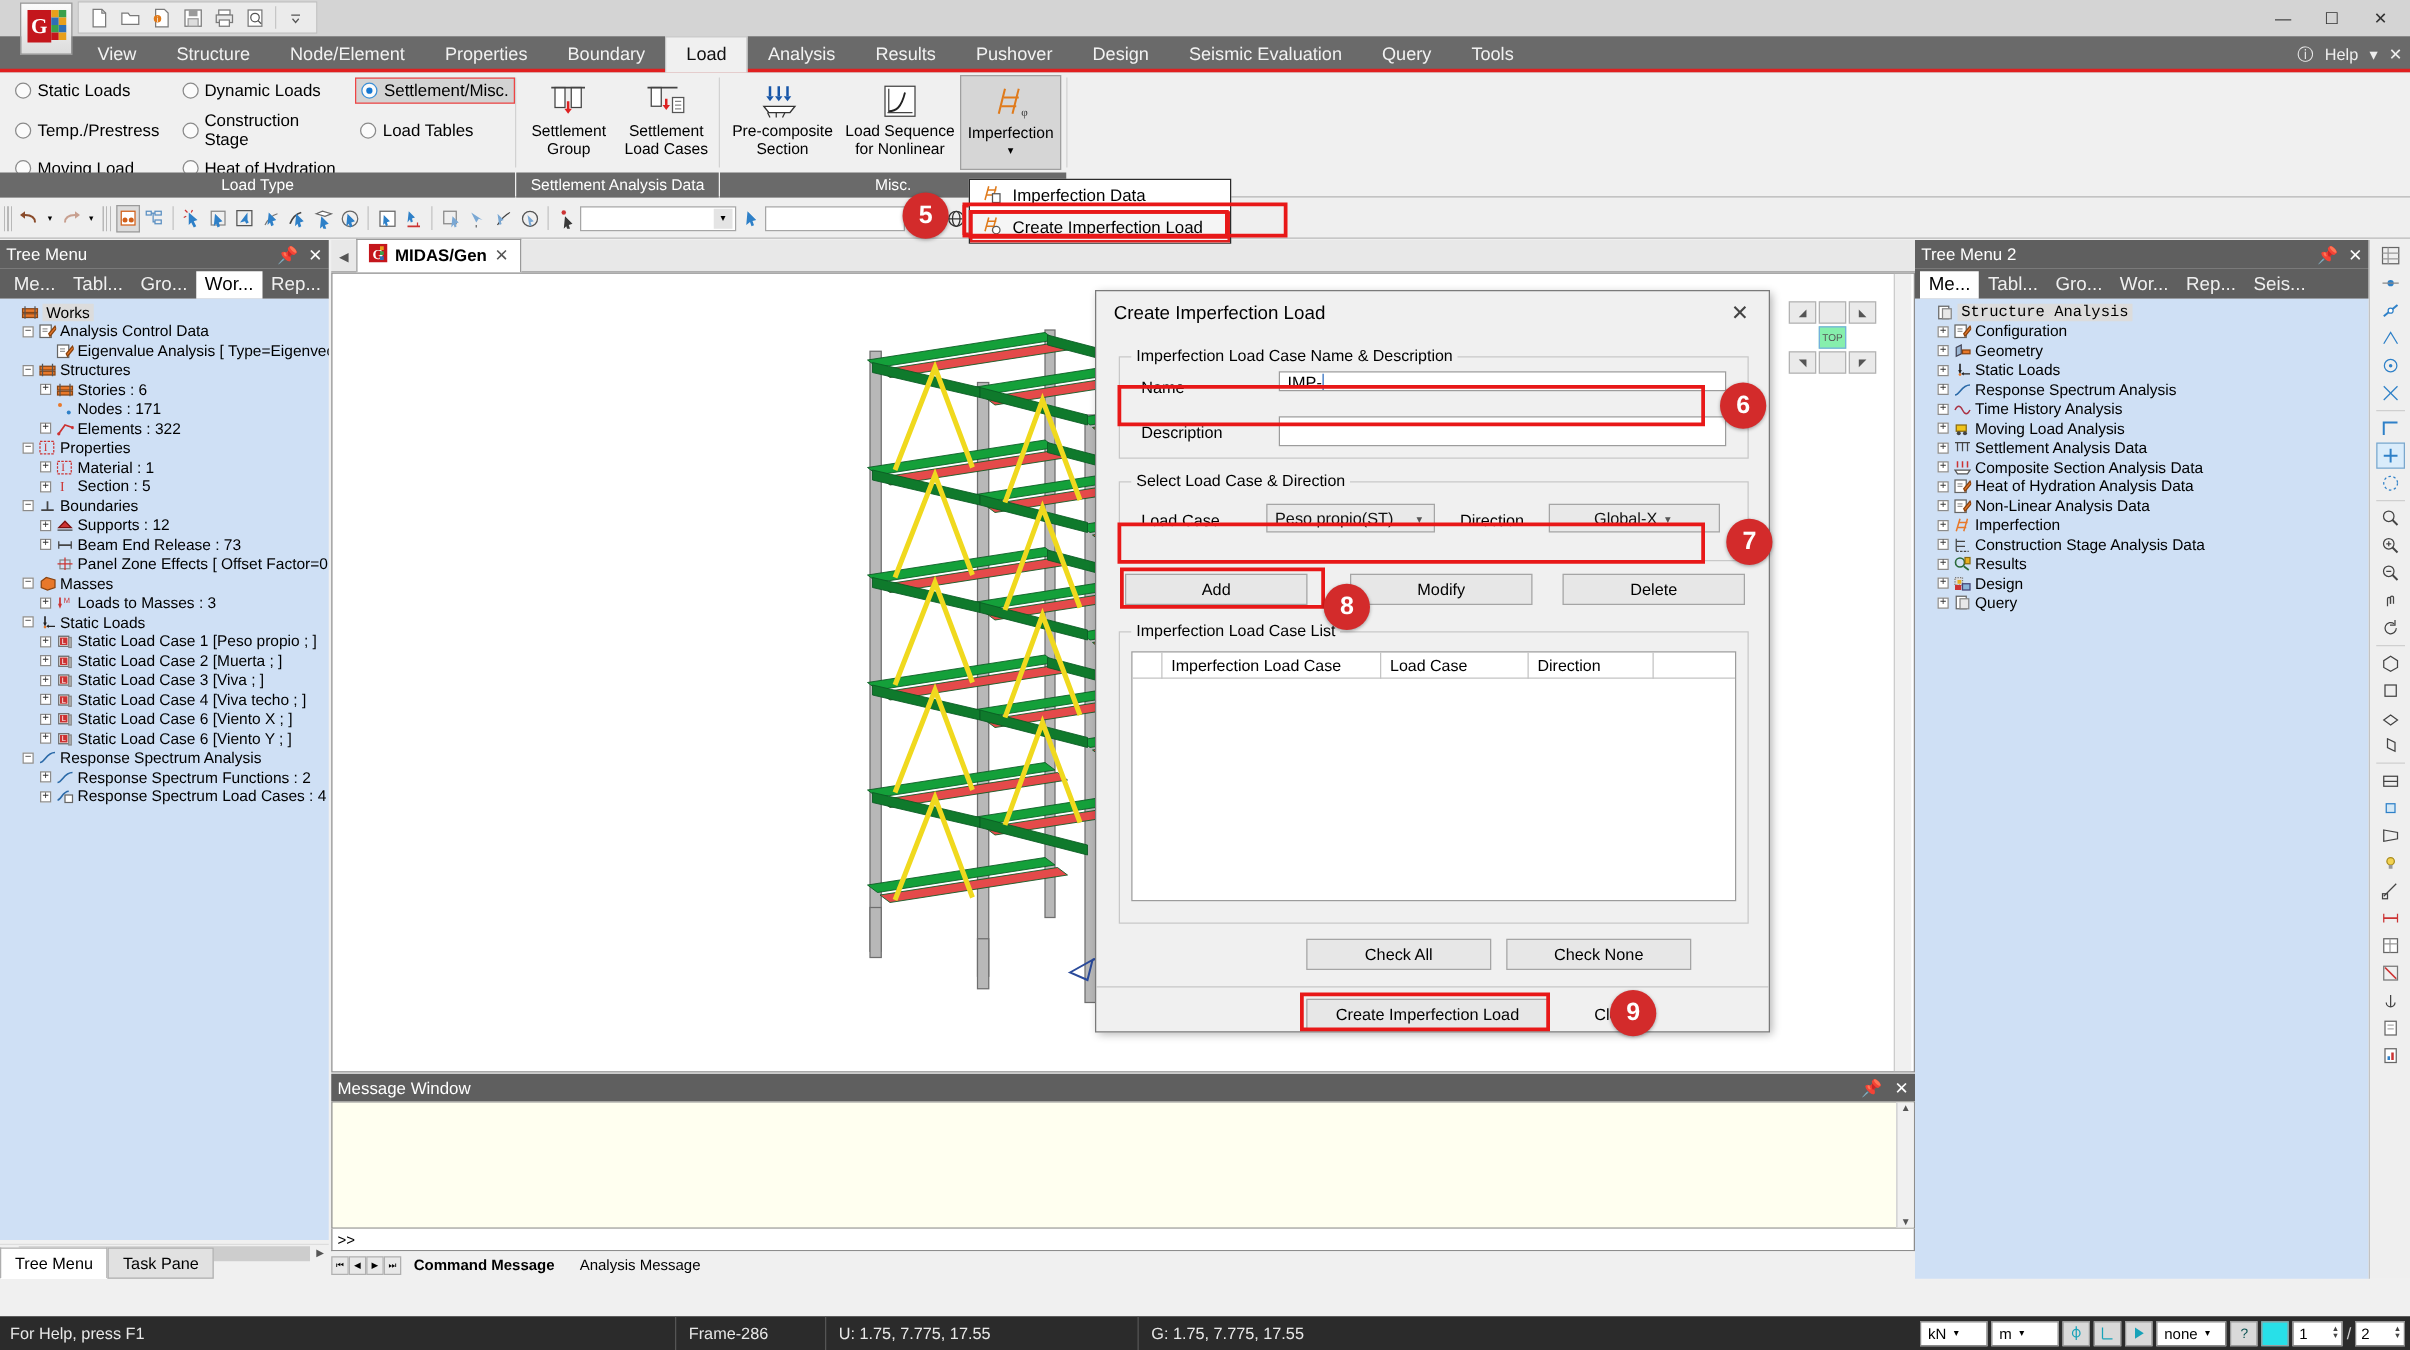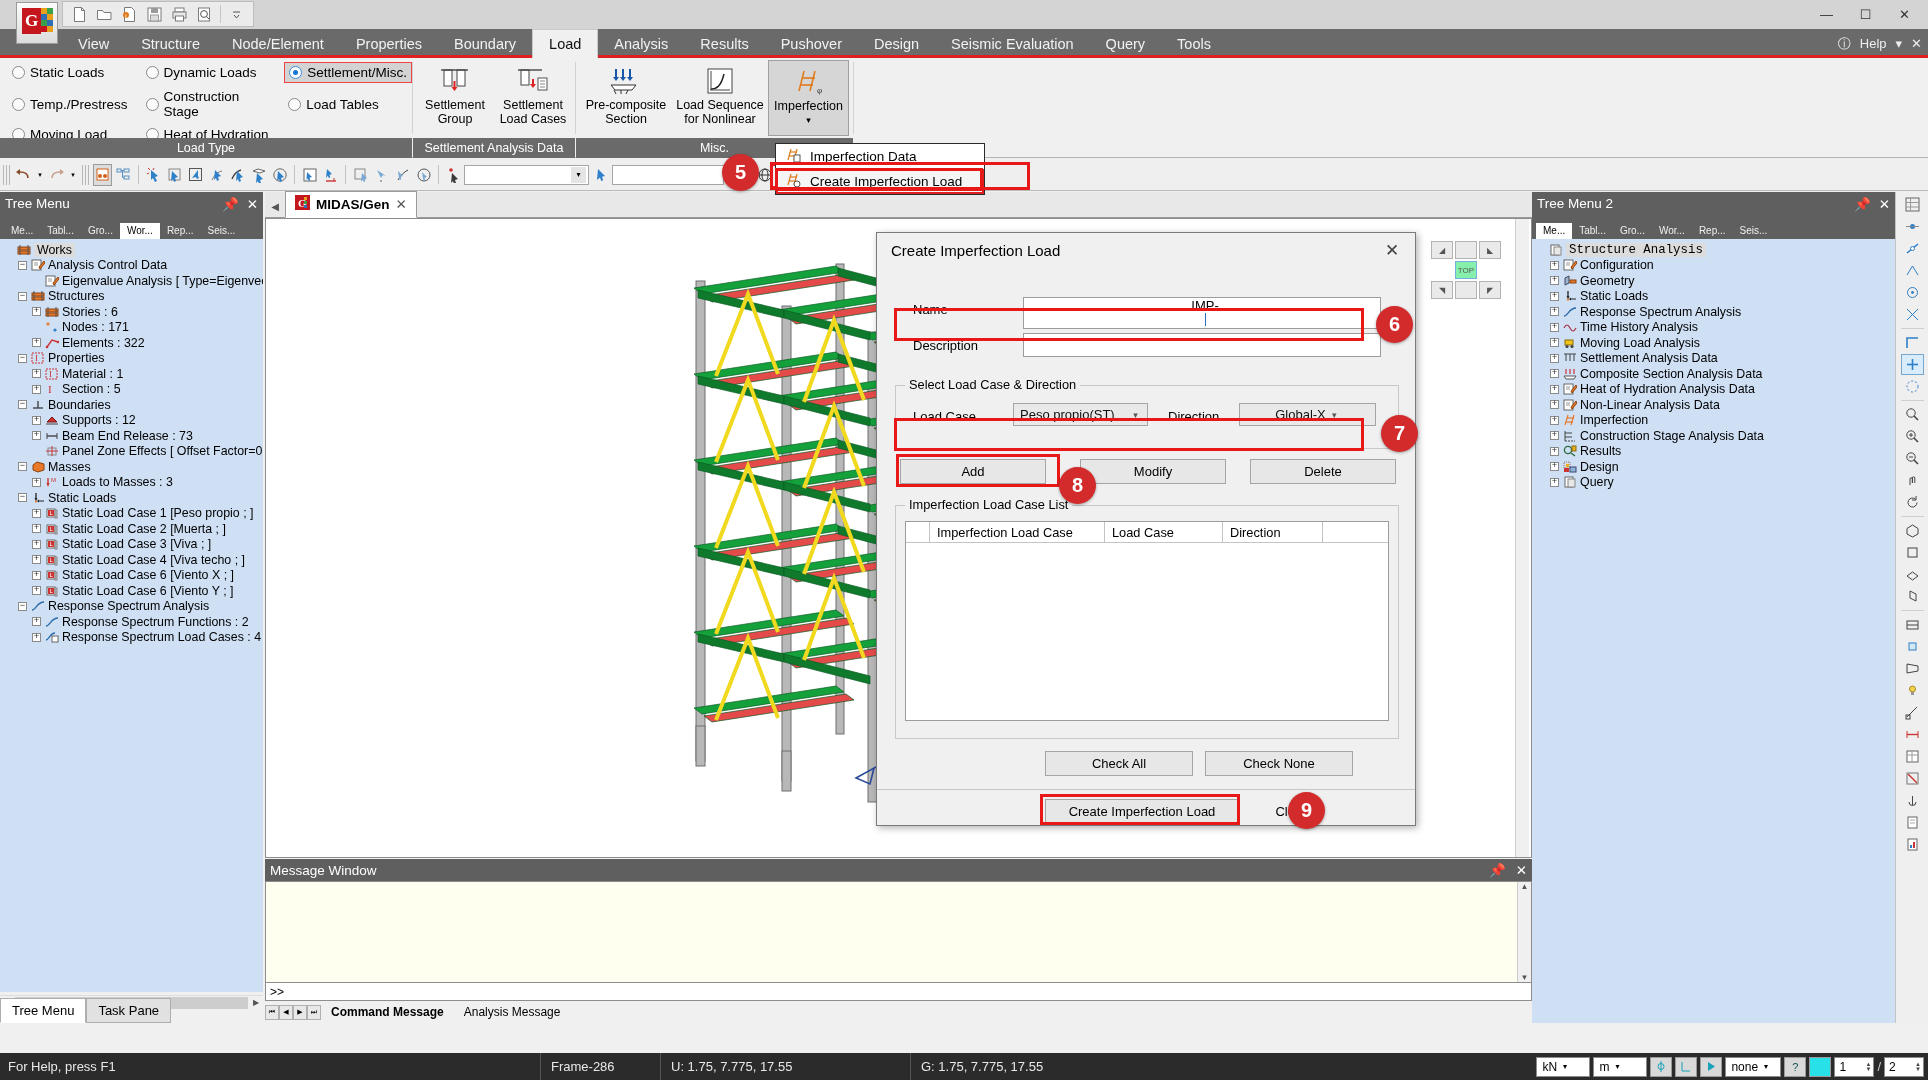--- a/index.html
+++ b/index.html
@@ -138,21 +138,21 @@
   }
 
   
   .lpanel { position:absolute; left:0; top:192px; width:263px; bottom:57px; background:#f0f0f0; }
   .panel-head {
     height:23px; background:#5f5f5f; color:#fff; display:flex; align-items:center;
     padding:0 5px; font-size:13.5px; justify-content:space-between;
   }
   .panel-head .ph-btns { display:flex; gap:8px; }
   .panel-tabs { height:24px; background:#5f5f5f; display:flex; align-items:flex-end; padding-left:4px; }
-  .ptab { padding:2px 7px 3px; font-size:10px; color:#f0f0f0; }
+  .ptab { padding:2px 7px 3px; font-size:15px; color:#f0f0f0; }
   .ptab.active { background:#fff; color:#000; }
   .tree-body {
     position:absolute; left:0; top:47px; right:0; bottom:31px;
     background:#cfe0f5; overflow:hidden; padding:3px 0 0 4px;
   }
   .tnode { display:flex; align-items:center; height:15.5px; font-size:12.4px; white-space:nowrap; }
   .tpm {
     width:9px; height:9px; border:1px solid #8b8b8b; background:#fff; flex:none;
     margin-right:3px; position:relative; font-size:9px; line-height:7px; text-align:center;
     color:#333; font-family:"Liberation Mono", monospace;
@@ -1640,22 +1640,25 @@
         </svg>
       </div>
   </div>
 
   <div class="dlg">
     <div class="dlg-title">
       <span>Create Imperfection Load</span>
       <span class="dlg-close">✕</span>
     </div>
 
+    <div class="gbox" style="left:18px; top:52px; width:504px; height:82px;">
+      <span class="gbox-lbl">Imperfection Load Case Name &amp; Description</span>
+    </div>
     <div class="fld-lbl" style="left:36px; top:69px;">Name</div>
-    <div class="inp" style="left:146px; top:64px; width:358px; height:32px;flex-direction:column;">
+    <div class="inp" style="left:146px; top:64px; width:358px; height:16px;">
       <span>IMP-</span>
         <span class="caret"></span>
     </div>
     <div class="fld-lbl" style="left:36px; top:105px;">Description</div>
     <div class="inp" style="left:146px; top:100px; width:358px; height:24px;">
       <span></span>
     </div>
 
     <div class="gbox" style="left:18px; top:152px; width:504px; height:64px;">
       <span class="gbox-lbl">Select Load Case &amp; Direction</span>

